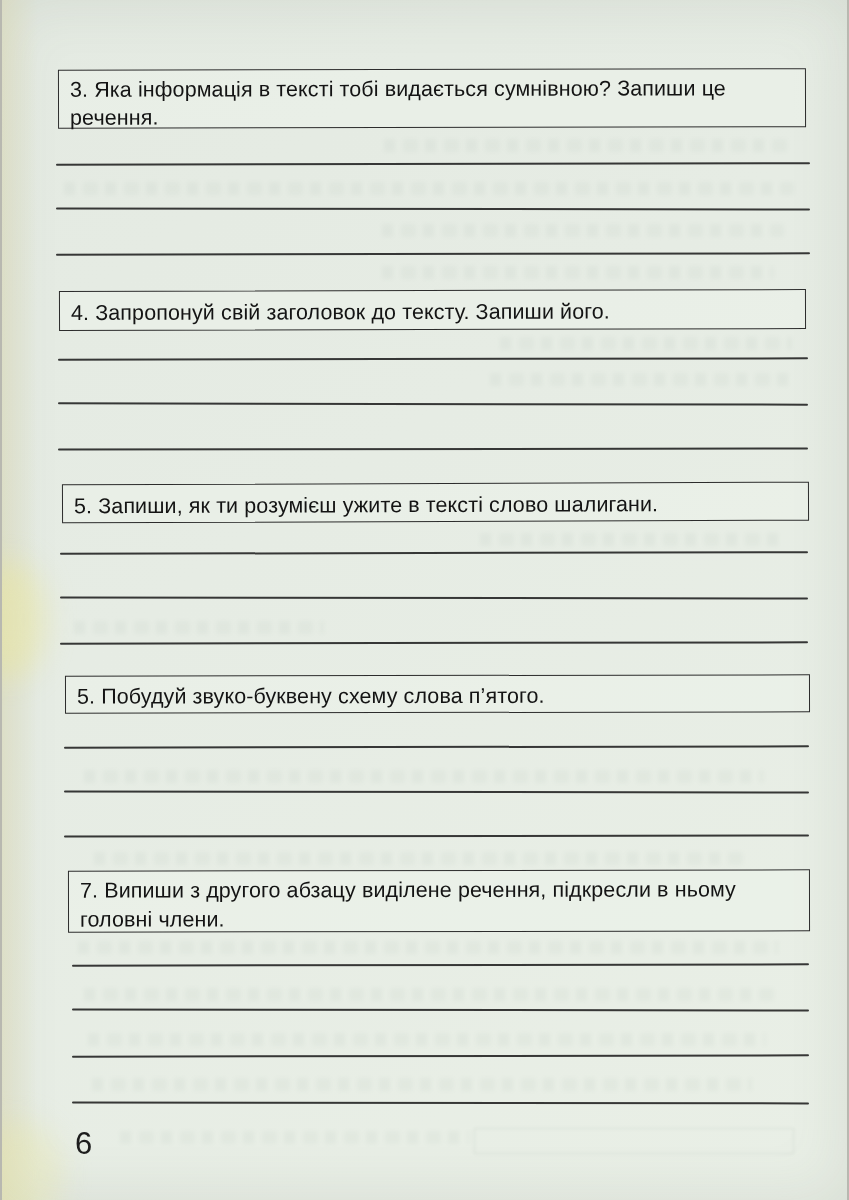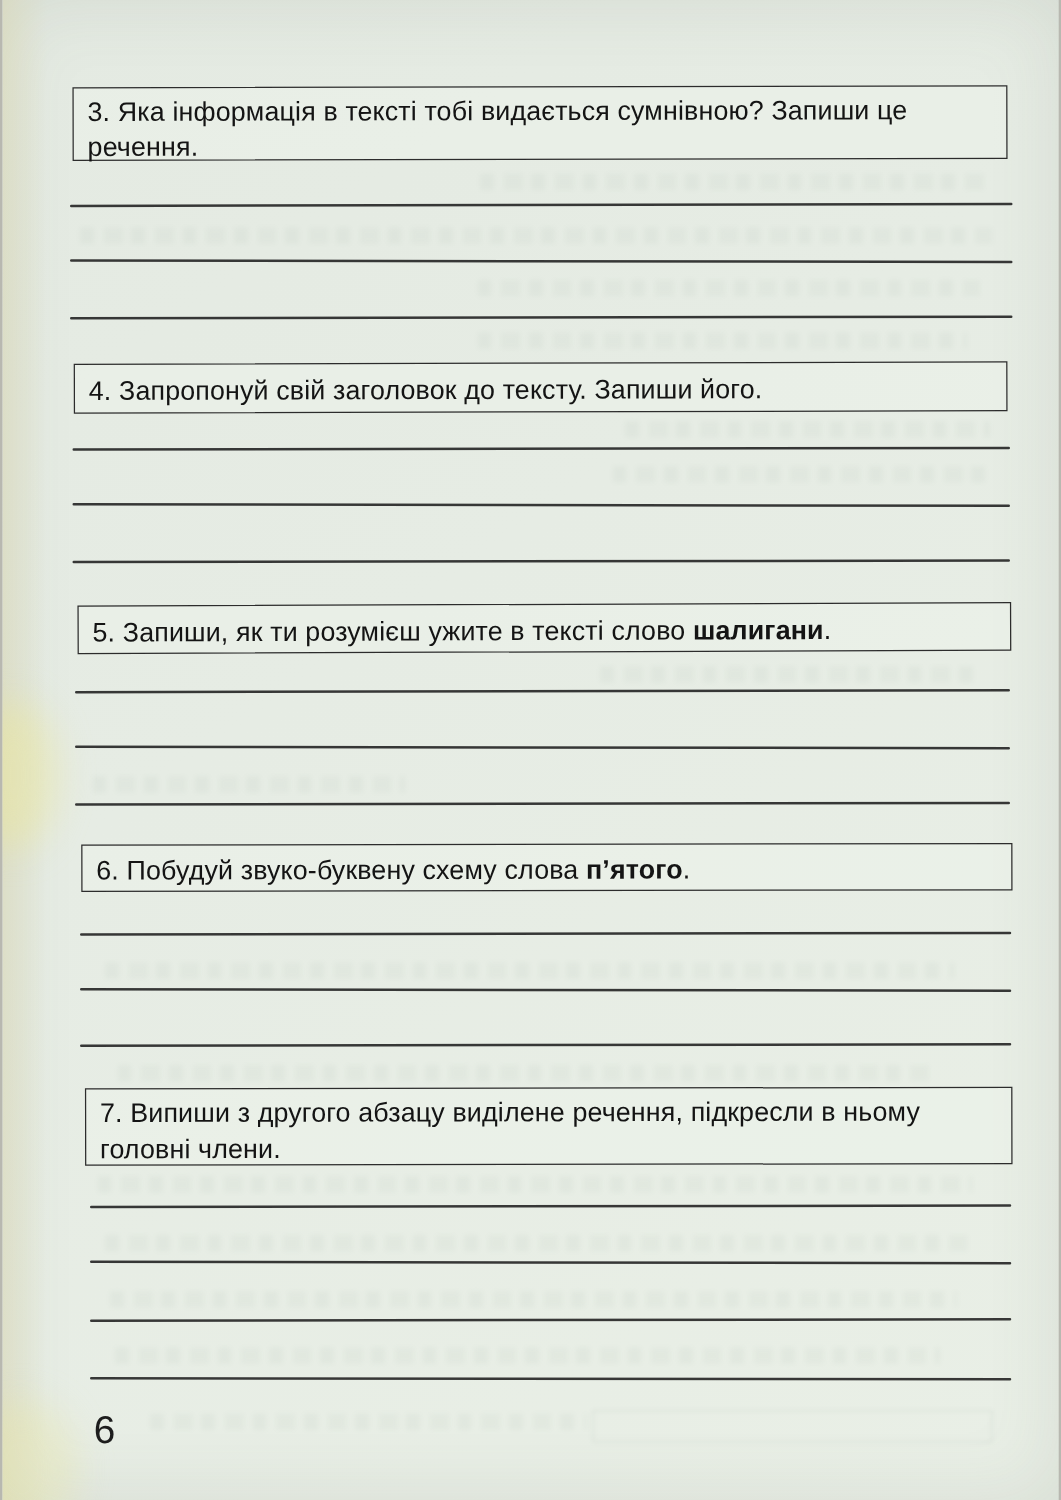--- a/index.html
+++ b/index.html
@@ -34,21 +34,21 @@
     border:1.6px solid #2c2c2c;
     background:rgba(238,243,236,0.45);
     box-sizing:border-box;
     font-size:21.5px;
     line-height:28px;
     letter-spacing:0.1px;
     color:#141414;
     padding:5px 11px 4px 11px;
   }
   .task-box p{margin:0;}
-  .task-box b{font-weight:bold;}
+  .task-box b{font-weight:normal;}
   
   .rule{
     position:absolute;
     height:2px;
     background:#272727;
     border-radius:1px;
     opacity:0.92;
   }
   
   .ghost{
@@ -115,21 +115,21 @@
   <div class="rule" style="left:56px;top:448px;width:750px;transform:rotate(-0.08deg);"></div>
 
   <div class="task-box" style="left:60px;top:483px;width:747px;height:39px;padding-top:7px;transform:rotate(-0.2deg);">
     <p><span>5. Запиши, як ти розумієш ужите в тексті слово </span><b>шалигани</b><span>.</span></p>
   </div>
   <div class="rule" style="left:58px;top:552px;width:748px;transform:rotate(-0.12deg);"></div>
   <div class="rule" style="left:58px;top:597px;width:748px;transform:rotate(0.08deg);"></div>
   <div class="rule" style="left:58px;top:642px;width:748px;transform:rotate(-0.1deg);"></div>
 
   <div class="task-box" style="left:63px;top:675px;width:745px;height:38px;padding-top:6px;transform:rotate(-0.1deg);">
-    <p><span>6. Побудуй звуко-буквену схему слова </span><b>п’ятого</b><span>.</span></p>
+    <p><span>5. Побудуй звуко-буквену схему слова </span><b>п’ятого</b><span>.</span></p>
   </div>
   <div class="rule" style="left:62px;top:746px;width:745px;transform:rotate(-0.1deg);"></div>
   <div class="rule" style="left:62px;top:791px;width:745px;transform:rotate(0.08deg);"></div>
   <div class="rule" style="left:62px;top:835px;width:745px;transform:rotate(-0.08deg);"></div>
 
   <div class="task-box" style="left:66px;top:870px;width:742px;height:62px;line-height:29px;transform:rotate(-0.1deg);">
     <p><span>7. Випиши з другого абзацу виділене речення, підкресли в ньому головні члени.</span><b></b><span></span></p>
   </div>
   <div class="rule" style="left:70px;top:964px;width:737px;transform:rotate(-0.1deg);"></div>
   <div class="rule" style="left:70px;top:1009px;width:737px;transform:rotate(0.08deg);"></div>

